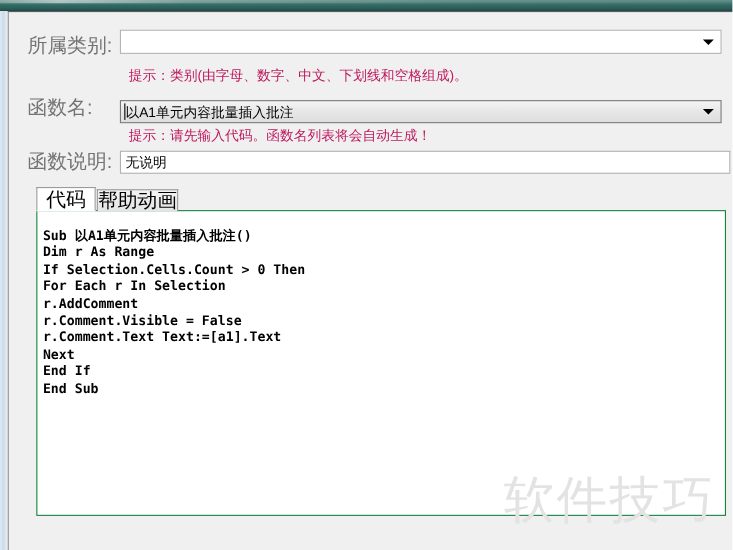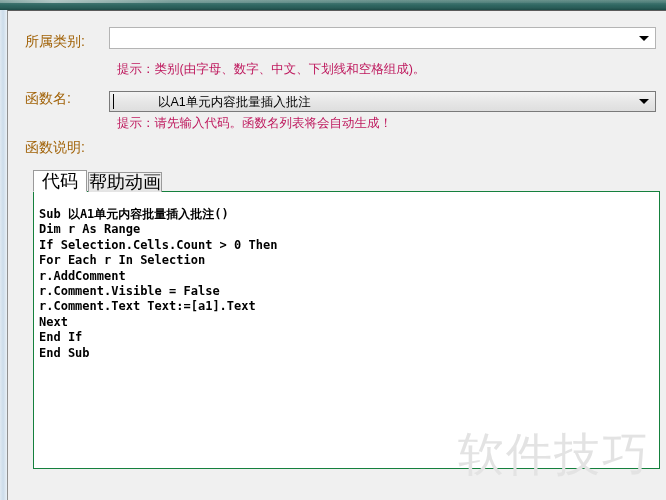--- a/index.html
+++ b/index.html
@@ -59,22 +59,22 @@
     height: 490px;
     background: #f0f0f0;
     border-top: 1px solid #5b5b5b;
     border-left: 1px solid #8f8f8f;
     box-sizing: border-box;
   }
 
   
   .form-label {
     position: absolute;
-    color: #a16207;
-    font-size: 14px;
+    color: #737373;
+    font-size: 18px;
     line-height: 14px;
     white-space: nowrap;
   }
   #label-category { left: 17px; top: 23px; }
   #label-funcname { left: 17px; top: 80px; }
   #label-funcdesc { left: 17px; top: 129px; }
 
   .hint-text {
     position: absolute;
     color: #be185d;
@@ -129,21 +129,20 @@
     background: linear-gradient(to bottom, #f4f4f4 0%, #e7e7e7 50%, #dedede 100%);
     border: 1px solid #7a7a7a;
     box-sizing: border-box;
   }
   #combo-funcname .value {
     position: absolute;
     left: 4px; top: 2px;
     font-size: 12.5px;
     color: #000;
     white-space: nowrap;
-    margin-left: 44px;
   }
   #combo-funcname .caret-line {
     position: absolute;
     left: 3px;
     top: 2px;
     width: 1px;
     height: 15px;
     background: #000;
   }
 
@@ -268,20 +267,23 @@
     <span class="value">以A1单元内容批量插入批注</span>
     <span class="arrow-btn">
       <span class="tri-down"></span>
     </span>
   </div>
 
   <div class="hint-text" id="hint-funcname">提示：请先输入代码。函数名列表将会自动生成！</div>
 
   <div class="form-label" id="label-funcdesc">函数说明:</div>
 
+  <div id="input-funcdesc">
+    <span class="value">无说明</span>
+  </div>
 
   <div id="tab-strip">
     <div class="tab active">代码</div>
     <div class="tab inactive">帮助动画</div>
   </div>
 
   <div id="code-editor">
     <pre id="code-text">Sub 以A1单元内容批量插入批注()
 Dim r As Range
 If Selection.Cells.Count &gt; 0 Then

